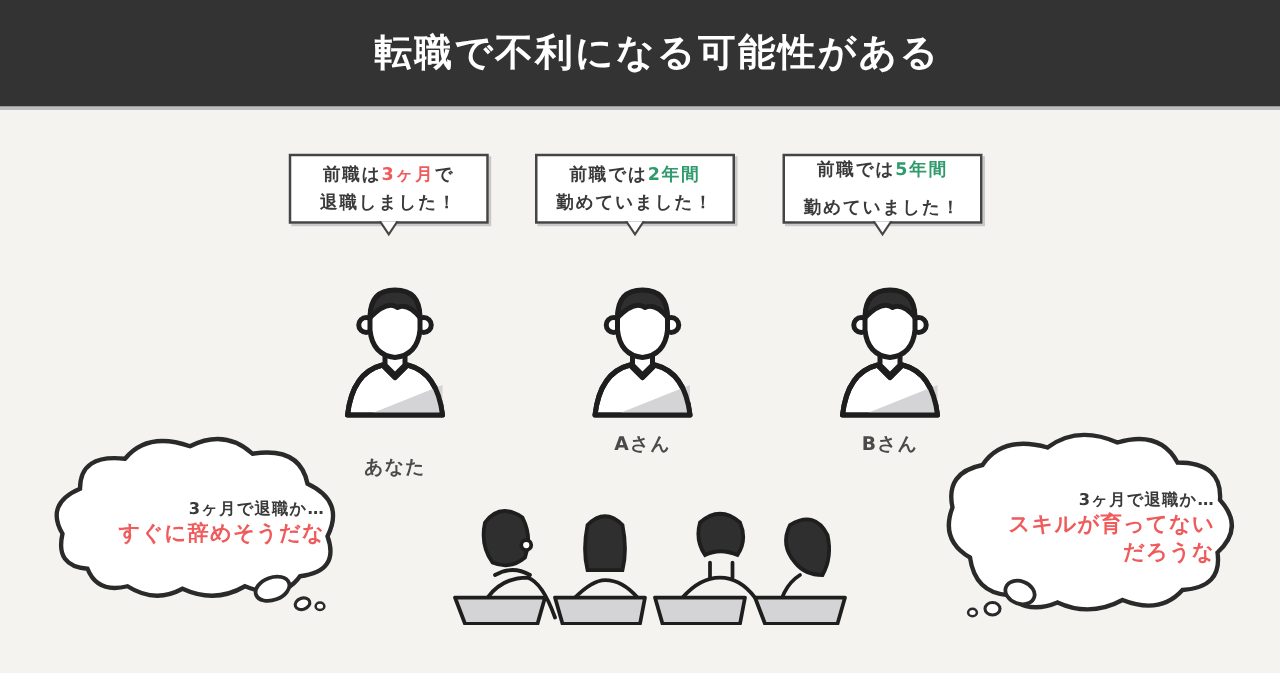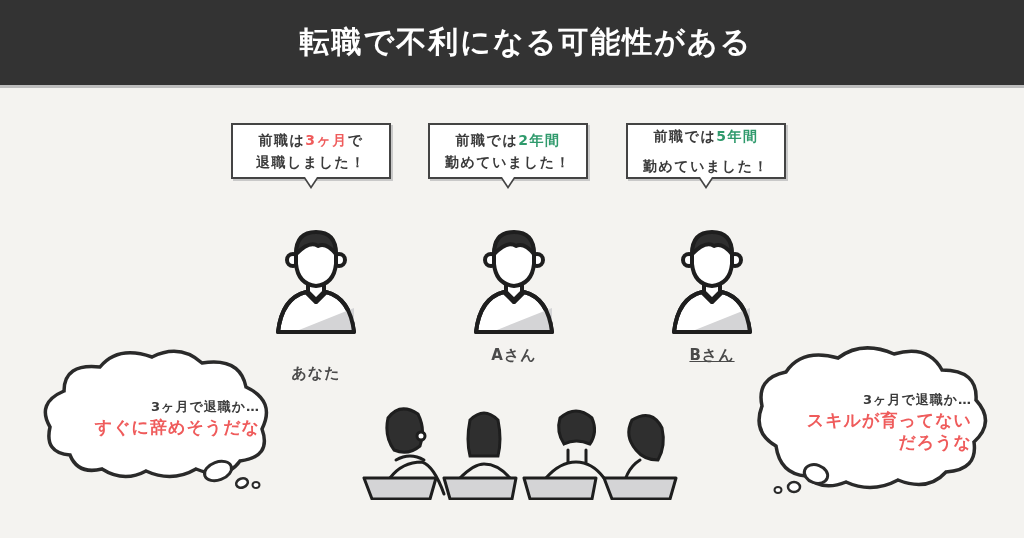--- a/index.html
+++ b/index.html
@@ -71,21 +71,21 @@
     <path d="M34 52 L34 64 L42 72 L50 64 L50 52"></path>
     <circle cx="19" cy="32" r="6"></circle>
       <circle cx="65" cy="32" r="6"></circle>
     <path d="M22 28 Q22 6 42 6 Q62 6 62 28 L62 36 Q60 56 42 58 Q24 56 22 36 Z"></path>
     <path d="M22 26 Q22 4 42 4 Q62 4 62 26 Q52 14 44 18 Q36 12 22 26 Z" fill="#2f2f2f"></path>
   </g>
 </svg>
 
 <div class="name" style="left:256px;margin-top:18px;">あなた</div>
 <div class="name" style="left:454px;">Aさん</div>
-<div class="name" style="left:652px;text-decoration:underline;">Bさん</div>
+<div class="name" style="left:652px;">Bさん</div>
 
 <svg class="cloud" style="left:40px;top:345px;" width="240" height="150" viewBox="0 0 240 150">
   <path d="M30 110 Q4 108 10 82 Q-4 58 24 46 Q24 18 60 22 Q78 0 112 12 Q140 -2 162 18 Q200 12 206 42 Q236 56 222 84 Q232 112 200 116 Q186 136 156 124 Q132 138 106 126 Q84 138 62 124 Q38 130 30 110 Z" fill="#fff" stroke="#2a2a2a" stroke-width="3.5"></path>
   <ellipse cx="178" cy="126" rx="14" ry="9" fill="#fff" stroke="#2a2a2a" stroke-width="3" transform="rotate(-20 178 126)"></ellipse>
   <ellipse cx="202" cy="138" rx="6" ry="4.5" fill="#fff" stroke="#2a2a2a" stroke-width="2.5" transform="rotate(-20 202 138)"></ellipse>
   <ellipse cx="216" cy="140" rx="3.5" ry="3" fill="#fff" stroke="#2a2a2a" stroke-width="2"></ellipse>
 </svg>
 <div class="cloud-text" style="left:60px;top:398px;width:200px;">
   <div class="small">3ヶ月で退職か…</div>
   <div class="big">すぐに辞めそうだな</div>

